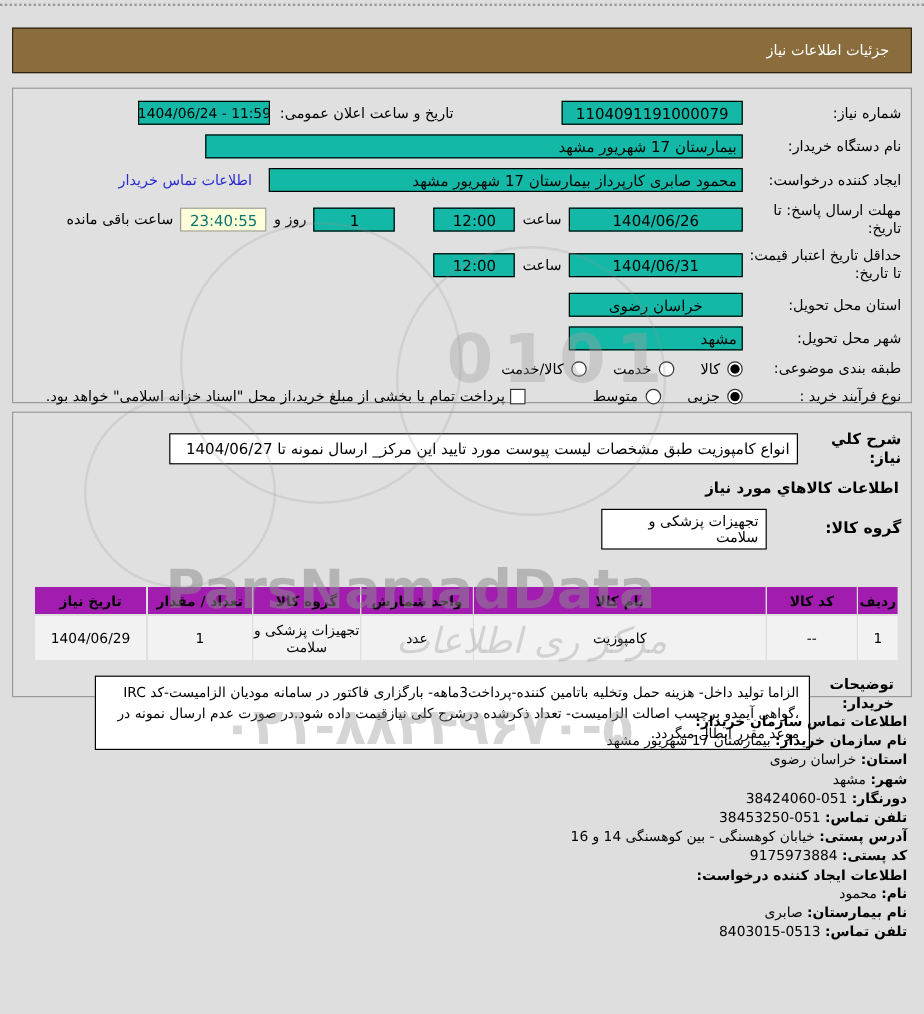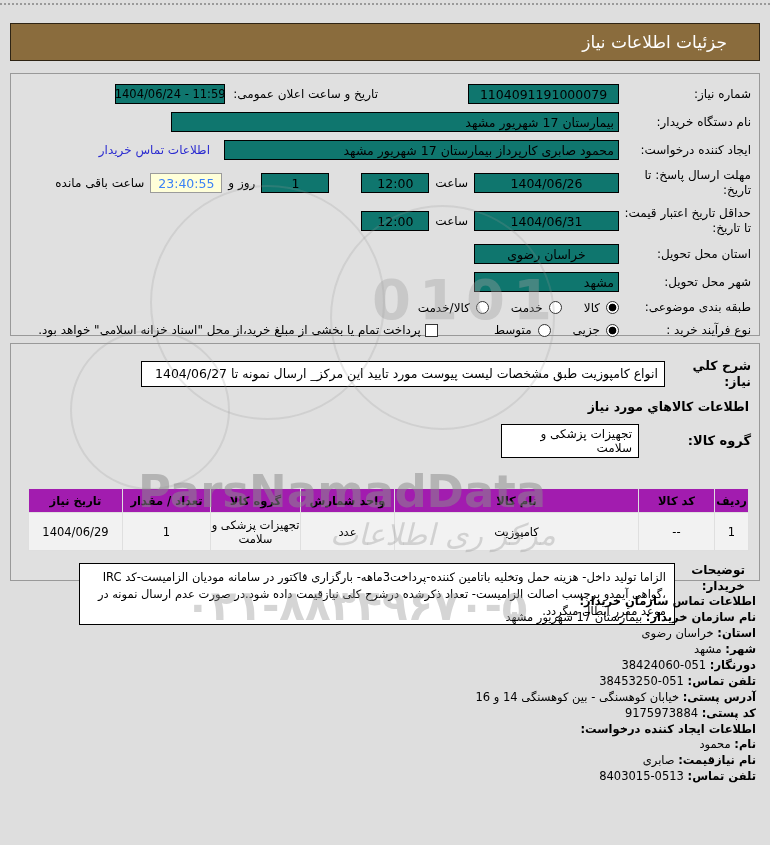--- a/index.html
+++ b/index.html
@@ -14,44 +14,44 @@
   }
   .topline { border-top:2px dotted #9a9a9a; height:2px; margin-top:3px; }
   .titlebar {
     direction:rtl;
     background:#8a6c3d;
     border:1px solid #2e2414;
     color:#ffffff;
     height:38px;
     margin:18px 10px 12px 10px;
     display:flex; align-items:center;
-    padding:0 32px;
-    font-size:17px;
+    padding:0 18px;
+    font-size:12px;
   }
   .panel {
     direction:rtl;
     border:1px solid #999;
     margin:0 10px 7px 10px;
     padding:6px 4px;
     background:#e0e0e0;
   }
   .row { display:flex; direction:rtl; align-items:center; padding:4px 4px; }
   .lbl { width:132px; flex:none; font-size:12px; line-height:1.25; }
   .lbl-b { font-weight:bold; }
   .ibox {
-    background:#0f766e; border:1px solid #000;
+    background:#14b8a6; border:1px solid #000;
     height:20px; display:flex; align-items:center; justify-content:center;
     font-size:12.5px; flex:none; overflow:hidden; white-space:nowrap;
   }
   .ibox.rtl-val { justify-content:flex-start; padding-right:4px; }
   .pt { unicode-bidi: plaintext; direction:ltr; }
   .yellowbox {
     background:#ffffd9; border:1px solid #9b9b9b;
     height:20px; width:72px; display:flex; align-items:center; justify-content:center;
-    font-size:12.5px; color:#3b82f6; flex:none;
+    font-size:12.5px; color:#0f766e; flex:none;
   }
   .link { color:#2b2bd0; cursor:pointer; font-size:12px; white-space:nowrap; }
   .sp { flex:none; }
   .radio {
     width:13px; height:13px; border:1px solid #333; border-radius:50%;
     background:#fff; display:inline-block; flex:none;
   }
   .radio.sel { background: radial-gradient(circle at center, #000 0 3.5px, #fff 4.2px); }
   .cbox { width:13px; height:13px; border:1px solid #333; background:#fff; display:inline-block; flex:none; }
   .optwrap { display:flex; align-items:center; gap:6px; margin-left:22px; }
@@ -268,21 +268,21 @@
     <div class="cline"><b>اطلاعات تماس سازمان خریدار:</b></div>
     <div class="cline"><b>نام سازمان خریدار:</b> <span> بیمارستان 17 شهریور مشهد</span></div>
     <div class="cline"><b>استان:</b> <span> خراسان رضوی</span></div>
     <div class="cline"><b>شهر:</b> <span> مشهد</span></div>
     <div class="cline"><b>دورنگار:</b> <span class="pt"> 38424060-051</span></div>
     <div class="cline"><b>تلفن تماس:</b> <span class="pt"> 38453250-051</span></div>
     <div class="cline"><b>آدرس پستی:</b> <span> خیابان کوهسنگی - بین کوهسنگی 14 و 16</span></div>
     <div class="cline"><b>کد پستی:</b> <span class="pt"> 9175973884</span></div>
     <div class="cline"><b>اطلاعات ایجاد کننده درخواست:</b></div>
     <div class="cline"><b>نام:</b> <span> محمود</span></div>
-    <div class="cline"><b>نام نیازقیمت:</b> <span> صابری</span></div>
+    <div class="cline"><b>نام بیمارستان:</b> <span> صابری</span></div>
     <div class="cline"><b>تلفن تماس:</b> <span class="pt"> 8403015-0513</span></div>
   </div>
 
 <div class="wm-circle" style="left:150px; top:185px; width:235px; height:235px;"></div>
 <div class="wm-circle" style="left:330px; top:205px; width:225px; height:225px;"></div>
 <div class="wm-circle" style="left:70px; top:330px; width:160px; height:160px;"></div>
 <div class="wm" style="left:372px; top:228px; font-size:56px; letter-spacing:8px; color:rgba(160,160,160,0.38);">0101</div>
 <div class="wm" style="left:138px; top:426px; font-size:45px; color:rgba(140,140,140,0.52);">ParsNamadData</div>
 <div class="wm" style="left:330px; top:478px; font-size:30px; font-weight:normal; color:rgba(150,150,150,0.35); font-style:italic;">مرکز ری اطلاعات</div>
 <div class="wm pt" style="left:185px; top:542px; font-size:42px; color:rgba(150,150,150,0.40);">۰۲۱-۸۸۳۴۹۶۷۰-۵</div>

